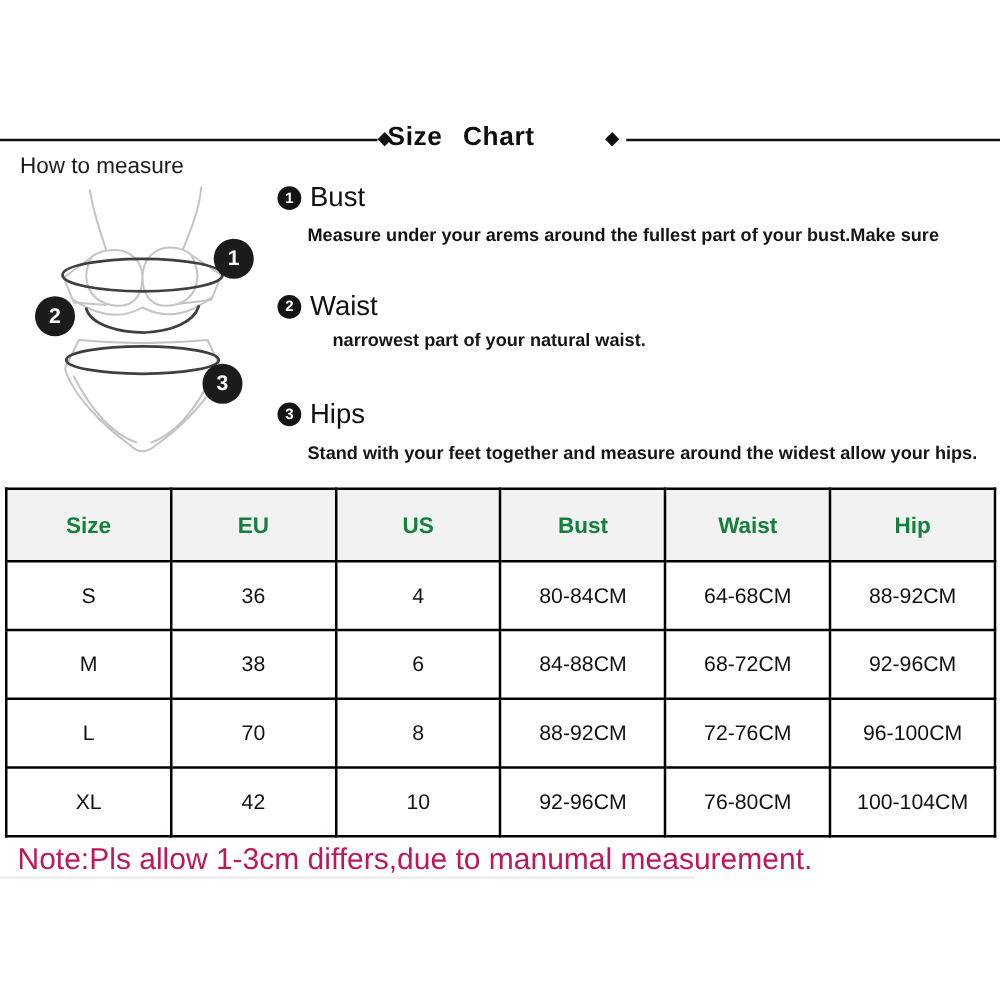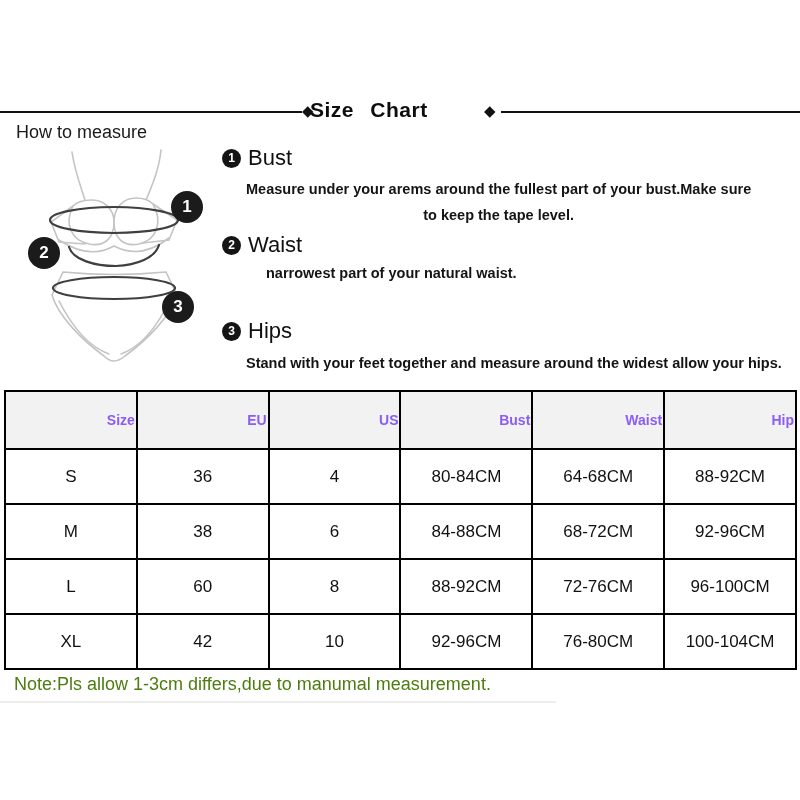--- a/index.html
+++ b/index.html
@@ -38,24 +38,24 @@
 
   
   table.size{
     position:absolute;left:4px;top:390px;width:793px;
     border-collapse:collapse;table-layout:fixed;
   }
   table.size th,table.size td{
     border:2px solid #000;text-align:center;vertical-align:middle;
     font-family:"Liberation Sans","DejaVu Sans",sans-serif;
   }
-  table.size th{height:54px;background:#f2f2f2;font-size:14px;font-weight:bold;color:#8b5cf6;text-align:right;}
+  table.size th{height:54px;background:#f2f2f2;font-size:18px;font-weight:bold;color:#15803d;}
   table.size td{height:51px;background:#fff;font-size:17px;font-weight:normal;color:#111;}
 
-  .note{top:674px;left:14px;font-size:18px;color:#4d7c0f;}
+  .note{top:674px;left:14px;font-size:24px;color:#be185d;}
   .artifact-line{top:701px;left:0;width:556px;height:2px;background:#ededed;}
 </style>
 </head>
 <body>
 
 <div id="canvas">
 
   <div class="abs rule" style="left:0;width:302px;"></div>
   <span class="abs diamond" style="left:302px;">◆</span>
   <div class="abs page-title">Size Chart</div>
@@ -97,21 +97,20 @@
   <div class="abs fig-badge" style="left:28px;top:237px;">2</div>
   <div class="abs fig-badge" style="left:162px;top:291px;">3</div>
 
   <div class="abs" style="left:222px;top:145px;">
     <div class="section-head">
       <span class="head-badge">1</span>
       <span class="head-title">Bust</span>
     </div>
     <div class="section-body" style="margin-left:24px;margin-top:5px;text-align:center;">
       <div>Measure under your arems around the fullest part of your bust.Make sure</div>
-      <div>to keep the tape level.</div>
     </div>
   </div>
 
   <div class="abs" style="left:222px;top:232px;">
     <div class="section-head">
       <span class="head-badge">2</span>
       <span class="head-title">Waist</span>
     </div>
     <div class="section-body" style="margin-left:24px;margin-top:2px;">
       <div style="margin-left:20px;">narrowest part of your natural waist.</div>
@@ -151,21 +150,21 @@
       <tr>
         <td>M</td>
         <td>38</td>
         <td>6</td>
         <td>84-88CM</td>
         <td>68-72CM</td>
         <td>92-96CM</td>
       </tr>
       <tr>
         <td>L</td>
-        <td>60</td>
+        <td>70</td>
         <td>8</td>
         <td>88-92CM</td>
         <td>72-76CM</td>
         <td>96-100CM</td>
       </tr>
       <tr>
         <td>XL</td>
         <td>42</td>
         <td>10</td>
         <td>92-96CM</td>

